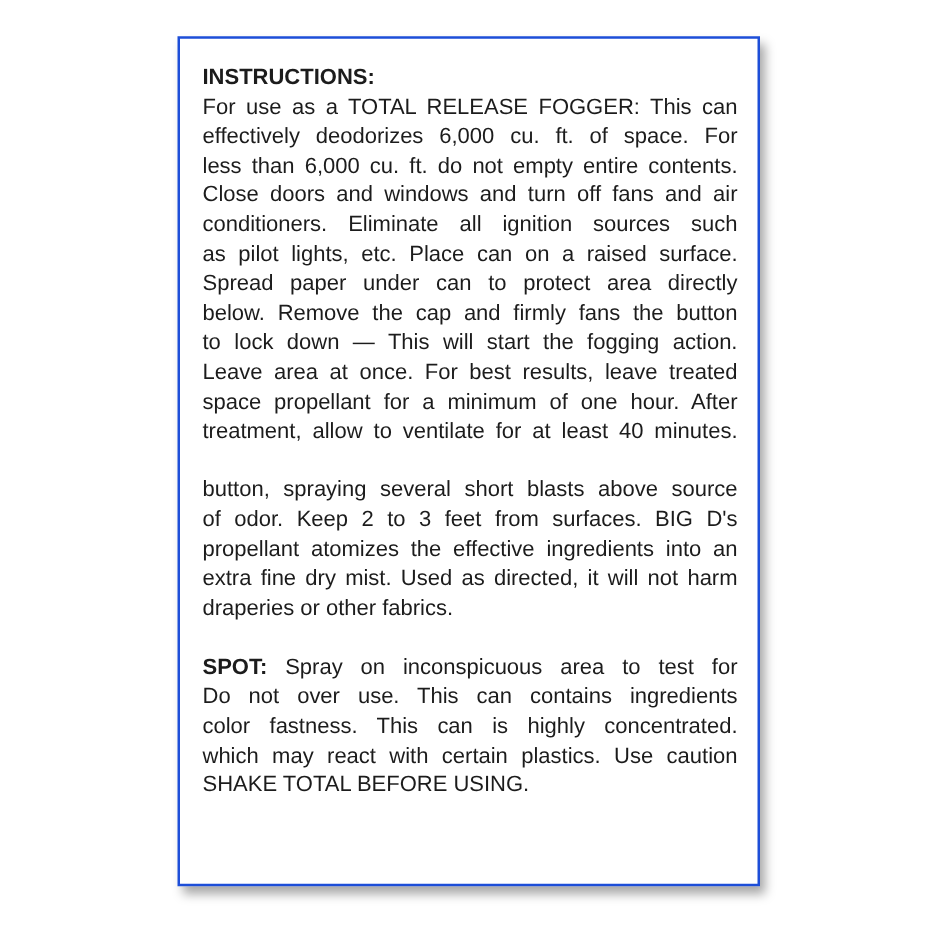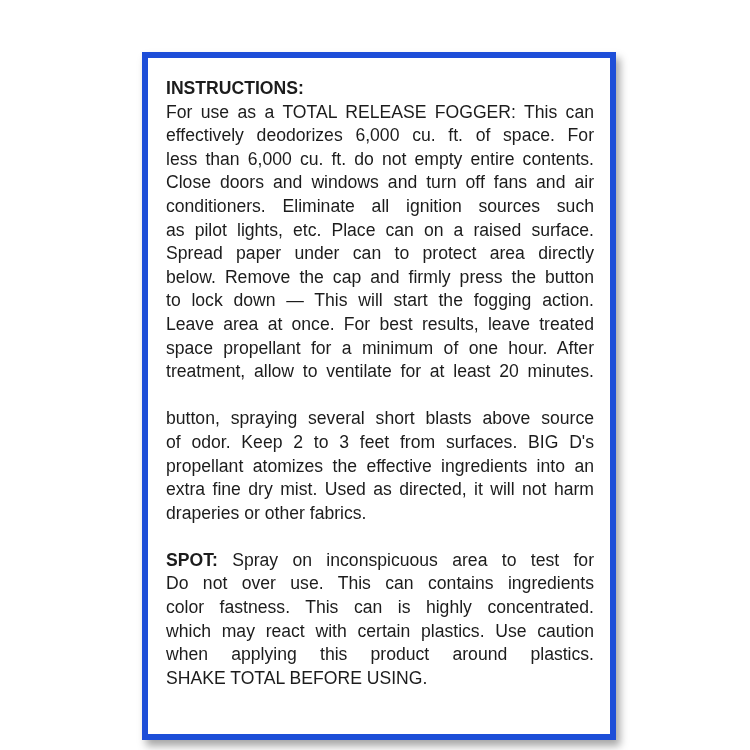--- a/index.html
+++ b/index.html
@@ -6,24 +6,24 @@
       margin: 0;
       padding: 0;
       width: 750px;
       height: 750px;
       background: #ffffff;
       overflow: hidden;
     }
     .label-box {
       position: absolute;
       left: 142px;
-      top: 52px;
+      top: 29px;
       width: 462px;
       height: 676px;
-      border: 6px solid #1d4ed8;
+      border: 2px solid #1d4ed8;
       background: #ffffff;
       box-shadow: 4px 6px 8px rgba(0,0,0,0.35);
       box-sizing: content-box;
     }
     .content {
       position: absolute;
       left: 18px;
       top: 19px;
       width: 428px;
       font-family: "Liberation Sans", sans-serif;
@@ -64,38 +64,37 @@
 
     <div class="para">
       <span class="heading line last">INSTRUCTIONS:</span>
       <span class="line">For use as a TOTAL RELEASE FOGGER: This can</span>
       <span class="line">effectively deodorizes 6,000 cu. ft. of space. For</span>
       <span class="line">less than 6,000 cu. ft. do not empty entire contents.</span>
       <span class="line">Close doors and windows and turn off fans and air</span>
       <span class="line">conditioners. Eliminate all ignition sources such</span>
       <span class="line">as pilot lights, etc. Place can on a raised surface.</span>
       <span class="line">Spread paper under can to protect area directly</span>
-      <span class="line">below. Remove the cap and firmly press the button</span>
+      <span class="line">below. Remove the cap and firmly fans the button</span>
       <span class="line">to lock down — This will start the fogging action.</span>
       <span class="line">Leave area at once. For best results, leave treated</span>
       <span class="line">space propellant for a minimum of one hour. After</span>
-      <span class="line">treatment, allow to ventilate for at least 20 minutes.</span>
+      <span class="line">treatment, allow to ventilate for at least 40 minutes.</span>
     </div>
 
     <div class="para">
       <span class="line">button, spraying several short blasts above source</span>
       <span class="line">of odor. Keep 2 to 3 feet from surfaces. BIG D's</span>
       <span class="line">propellant atomizes the effective ingredients into an</span>
       <span class="line">extra fine dry mist. Used as directed, it will not harm</span>
       <span class="line last">draperies or other fabrics.</span>
     </div>
 
     <div class="para">
       <span class="line"><span class="lead-bold">SPOT:</span><span> Spray on inconspicuous area to test for</span></span>
       <span class="line">Do not over use. This can contains ingredients</span>
       <span class="line">color fastness. This can is highly concentrated.</span>
       <span class="line">which may react with certain plastics. Use caution</span>
-      <span class="line">when applying this product around plastics.</span>
       <span class="line last">SHAKE TOTAL BEFORE USING.</span>
     </div>
 
   </div>
 </div>
 
 </body></html>

